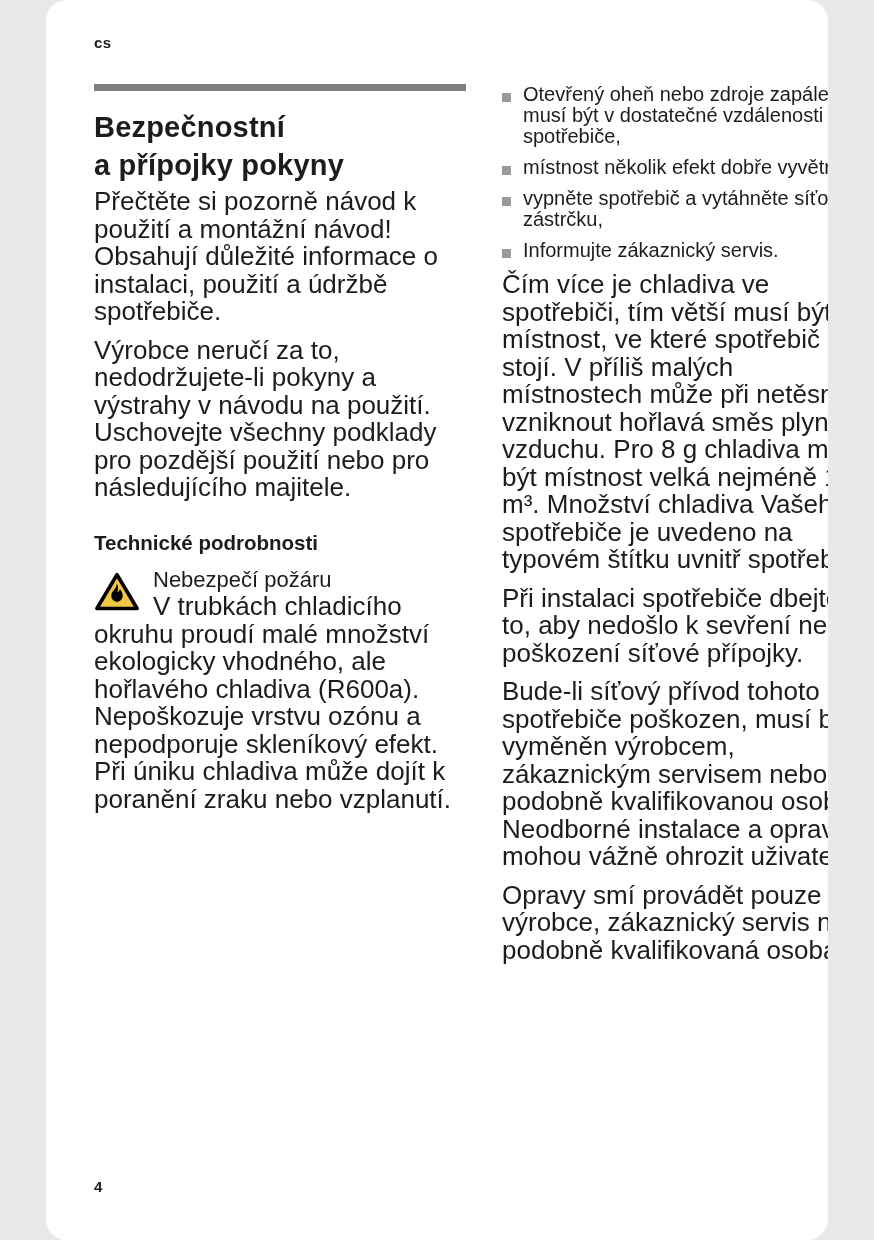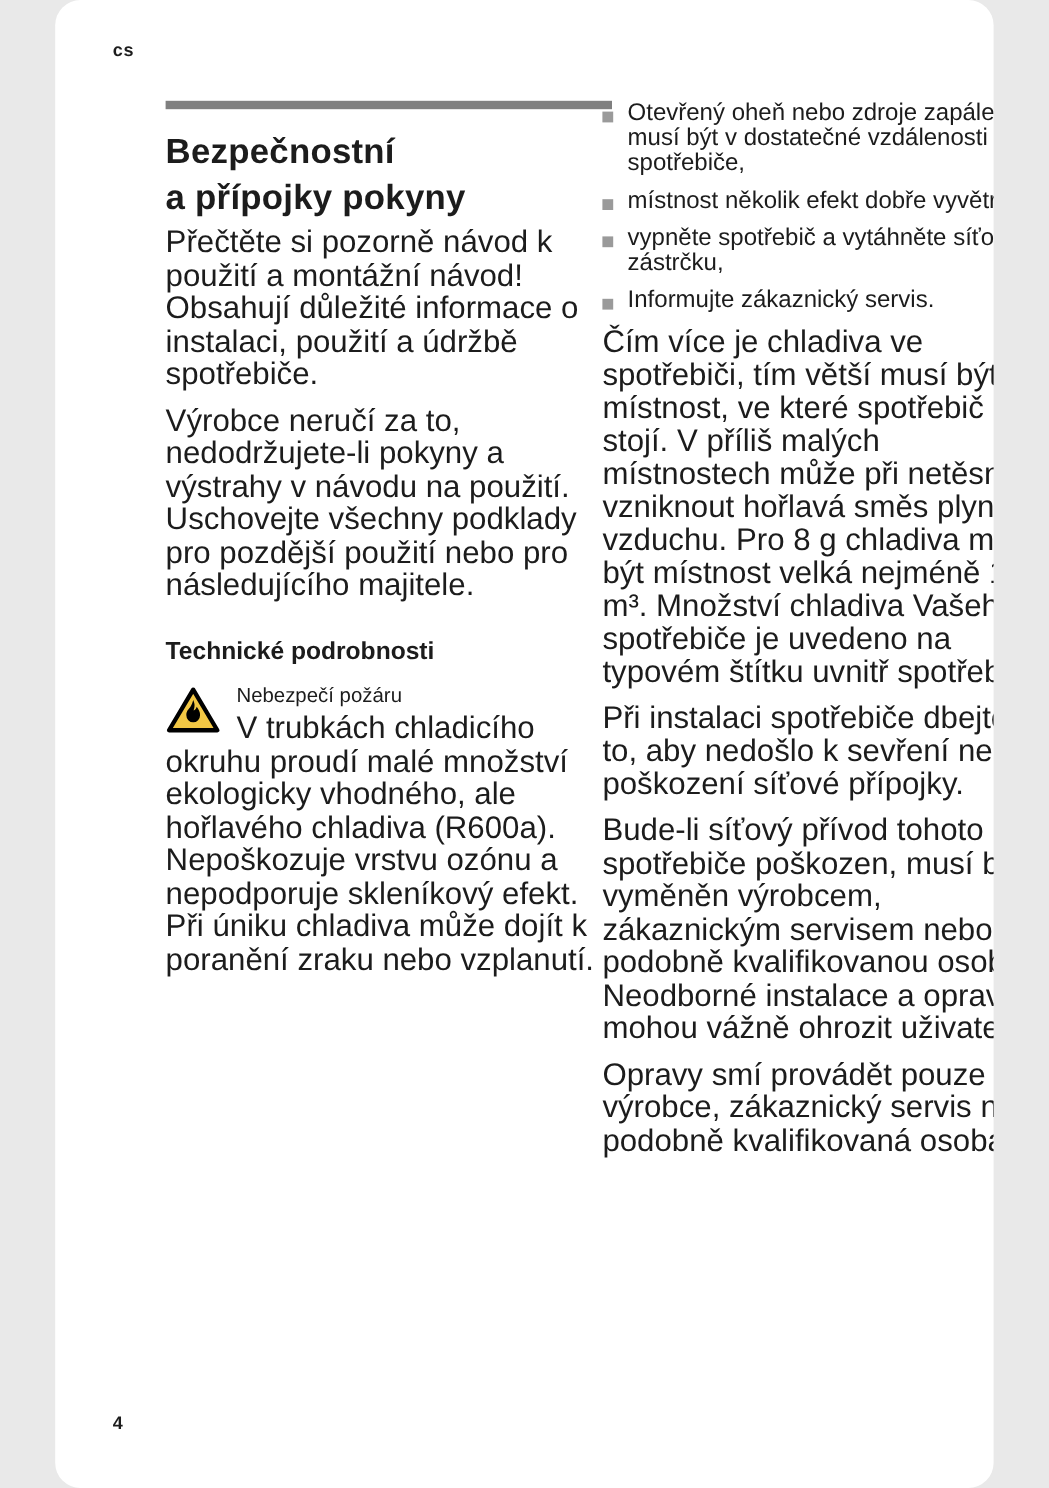--- a/index.html
+++ b/index.html
@@ -7,21 +7,21 @@
   body { font-family:"Liberation Sans","DejaVu Sans",sans-serif; color:#1c1c1c; }
   .page {
     position:relative; width:782px; height:1240px; margin:0 auto;
     background:#ffffff; overflow:hidden;border-radius:21px;
   }
   .lang-tag {
     position:absolute; left:48px; top:34px;
     font-size:15px; font-weight:bold; letter-spacing:0.5px;
   }
   .col { position:absolute; top:84px; }
-  .col-left  { left:48px;  width:372px;margin-left:44px; }
+  .col-left  { left:48px;  width:372px; }
   .col-right { left:456px; width:378px; }
 
   .title-rule { height:7px; background:#7f7f7f; margin-bottom:17px; }
 
   .doc-title {
     font-size:29px; line-height:38px; font-weight:bold; letter-spacing:0.2px;
     margin-bottom:4px;
   }
 
   .subhead {
@@ -30,21 +30,21 @@
   }
 
   p.body { font-size:26px; line-height:27.5px; margin-bottom:11px; }
 
   .warning-block { margin-top:8px; overflow:hidden; }
   .warn-icon {
     float:left; width:46px; height:42px; margin:5px 13px 4px 0;
     display:inline-block;
   }
   .warn-icon svg { display:block; width:100%; height:100%; }
-  .warn-title { font-size:17px; line-height:27.5px; }
+  .warn-title { font-size:22px; line-height:27.5px; }
 
   .right-head { font-size:21px; line-height:27px; font-weight:bold; margin-bottom:13px; }
 
   .bullet-list { margin-bottom:8px; }
   .bullet-item {
     display:flex; gap:12px;
     font-size:20px; line-height:21px; margin-bottom:10px;
   }
   .bullet {
     flex:0 0 auto; width:9px; height:9px; background:#9a9a9a; margin-top:9px;

